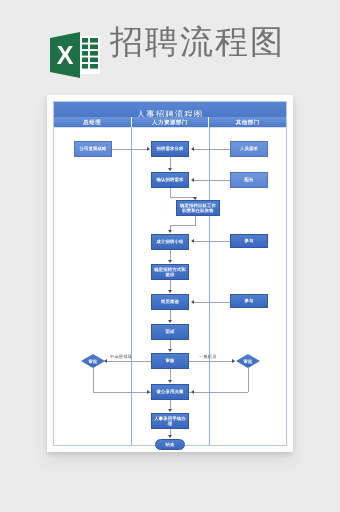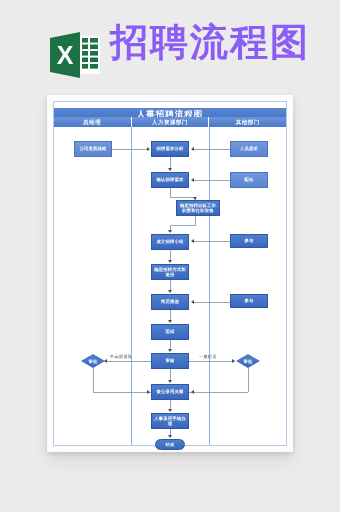--- a/index.html
+++ b/index.html
@@ -11,22 +11,22 @@
   }
   .page{position:relative;width:340px;height:512px;}
 
   
   .promo{position:absolute;left:0;top:0;width:340px;height:95px;}
   .logo{position:absolute;left:47px;top:27px;width:56px;height:56px;}
   .logo svg{display:block;width:56px;height:56px;}
 
   .promo-title{
     position:absolute;left:110px;top:25px;
-    font-size:38px;line-height:34px;font-weight:bold;
-    color:#8b5cf6;letter-spacing:2px;
+    font-size:33px;line-height:34px;font-weight:normal;
+    color:#737373;letter-spacing:2px;
     white-space:nowrap;
   }
   .promo-sub{
     position:absolute;left:110px;top:61px;
     font-size:11.5px;line-height:14px;color:#7d7d7d;
     white-space:nowrap;letter-spacing:.2px;
   }
   .promo-sub div{white-space:nowrap;}
 
   
@@ -37,27 +37,26 @@
   }
   .sheet{
     position:absolute;left:6px;top:6px;right:6px;bottom:6px;
     background:#ffffff;
     border:1px solid #b8c9e8;
     box-sizing:border-box;
   }
 
   
   .chart-title{
-    position:absolute;left:0;top:0;width:100%;height:15px;
+    position:absolute;left:0;top:0;width:100%;height:26px;
     background:linear-gradient(#5b86d0,#3f6fc4);
-    color:#fff;font-size:8.5px;font-weight:bold;
+    color:#fff;font-size:8.5px;font-weight:normal;
     display:flex;align-items:center;justify-content:center;
     letter-spacing:1px;box-sizing:border-box;
     border-bottom:1px solid #d7e1f3;
-    margin-top:6px;
   }
 
   
   .col-head{
     position:absolute;left:0;top:15px;width:100%;height:10px;
     display:flex;background:#5f8ad4;box-sizing:border-box;
   }
   .col-head .ch{
     flex:1;color:#fff;font-size:5.4px;font-weight:bold;
     display:flex;align-items:center;justify-content:center;

